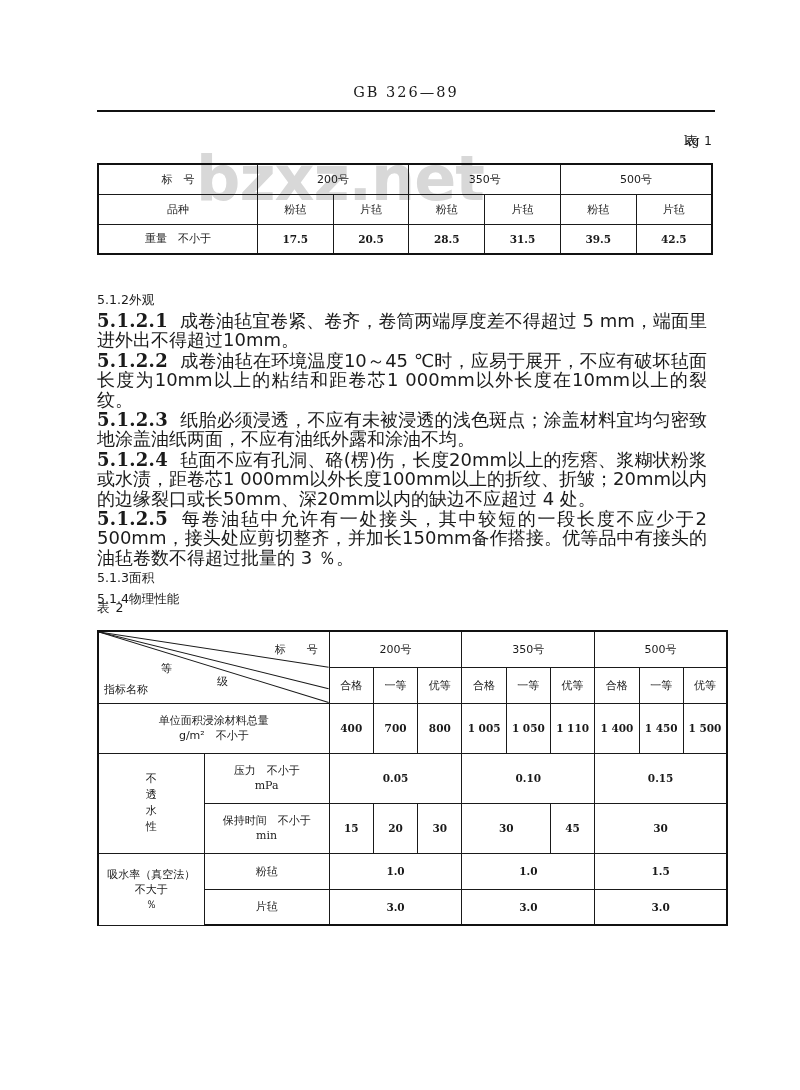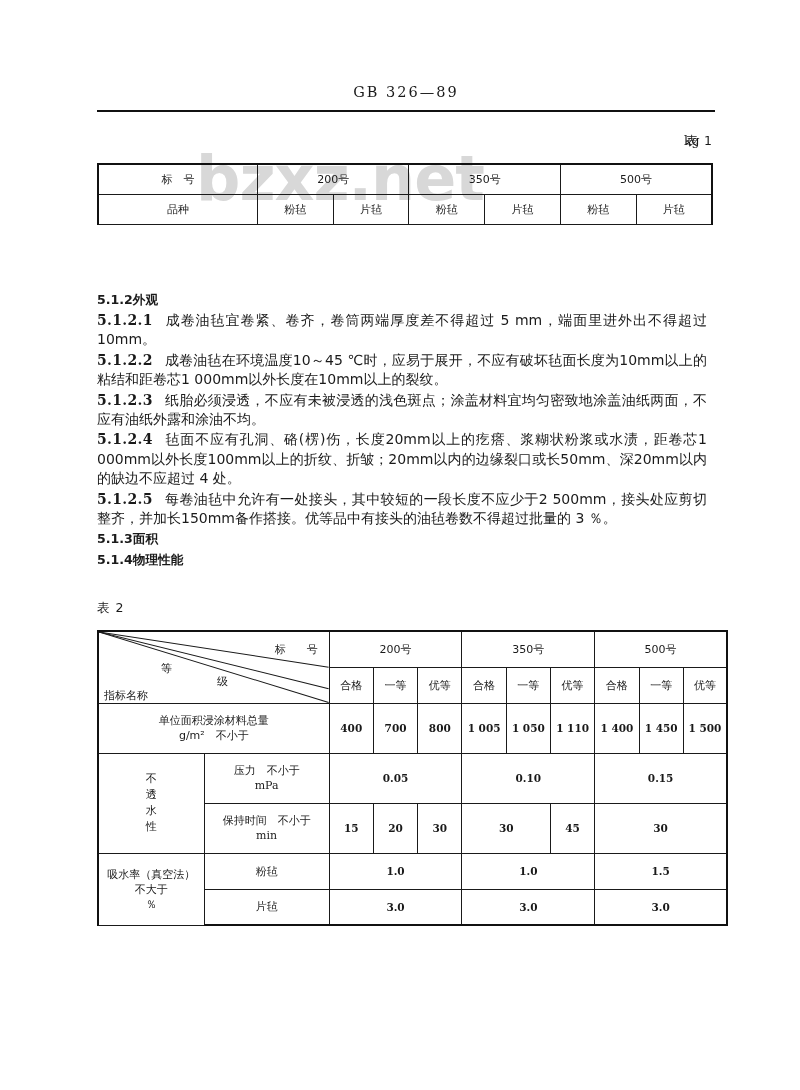--- a/index.html
+++ b/index.html
@@ -106,34 +106,34 @@
   #table1 td.edge-r { border-right: 2px solid #111; }
 
   
   .body-block {
     position: absolute;
     left: 97px;
     top: 290px;
     width: 622px;
   }
   .para {
-    font-size: 14px;
+    font-size: 18px;
     line-height: 19.4px;
     margin: 0 12px 1px 0;
     text-align: justify;
     font-family: "DejaVu Sans", "Liberation Sans", sans-serif;
   }
   .para .no {
     font-weight: bold;
     font-family: "DejaVu Serif", "Liberation Serif", serif;
     letter-spacing: 0.3px;
   }
   .para .gap { display: inline-block; width: 12px; }
   .para.indent { text-indent: 26px; }
-  .sec-head { font-size: 12.6px; line-height: 20px; margin: 0 0 1px 0; font-weight: bold; }
+  .sec-head { font-size: 12.6px; line-height: 20px; margin: 0 0 1px 0; }
 
   
   #table2 { left: 97px; top: 630px; width: 631px; }
   #table2 td { height: 26px; }
   #table2 tr.top td { border-top: 2px solid #111; }
   #table2 tr.bot td { border-bottom: 2px solid #111; }
   #table2 td.edge-l { border-left: 2px solid #111; }
   #table2 td.edge-r { border-right: 2px solid #111; }
 
   
@@ -151,21 +151,21 @@
   }
   td.corner .lbl {
     position: absolute;
     font-size: 11px;
     white-space: nowrap;
     line-height: 1;
   }
   td.corner .lbl-grade-no { right: 6px; top: 12px; letter-spacing: 5px; }
   td.corner .lbl-grade    { left: 62px; top: 31px; letter-spacing: 5px; }
   td.corner .lbl-grade2   { left: 118px; top: 44px; letter-spacing: 5px; }
-  td.corner .lbl-name     { left: 5px; bottom: 2px; }
+  td.corner .lbl-name     { left: 5px; bottom: 8px; }
 
   
   td.vert {
     width: 24px;
     padding: 3px 0;
   }
   td.vert .vstack {
     display: flex;
     flex-direction: column;
     align-items: center;
@@ -203,20 +203,29 @@
           <td class="cn edge-r" colspan="2" style="width:152px;">500号</td>
         </tr>
         <tr>
           <td class="cn edge-l">品种</td>
           <td class="cn" style="width:76px;">粉毡</td>
           <td class="cn" style="width:76px;">片毡</td>
           <td class="cn" style="width:76px;">粉毡</td>
           <td class="cn" style="width:76px;">片毡</td>
           <td class="cn" style="width:76px;">粉毡</td>
           <td class="cn edge-r" style="width:76px;">片毡</td>
+        </tr>
+        <tr class="bot">
+          <td class="cn edge-l">重量　不小于</td>
+          <td class="num">17.5</td>
+          <td class="num">20.5</td>
+          <td class="num">28.5</td>
+          <td class="num">31.5</td>
+          <td class="num">39.5</td>
+          <td class="num edge-r">42.5</td>
         </tr>
       </tbody>
     </table>
 
     <div class="body-block">
 
       <div class="sec-head">
         <span class="no">5.1.2</span><span class="gap"></span><span>外观</span>
       </div>
 

